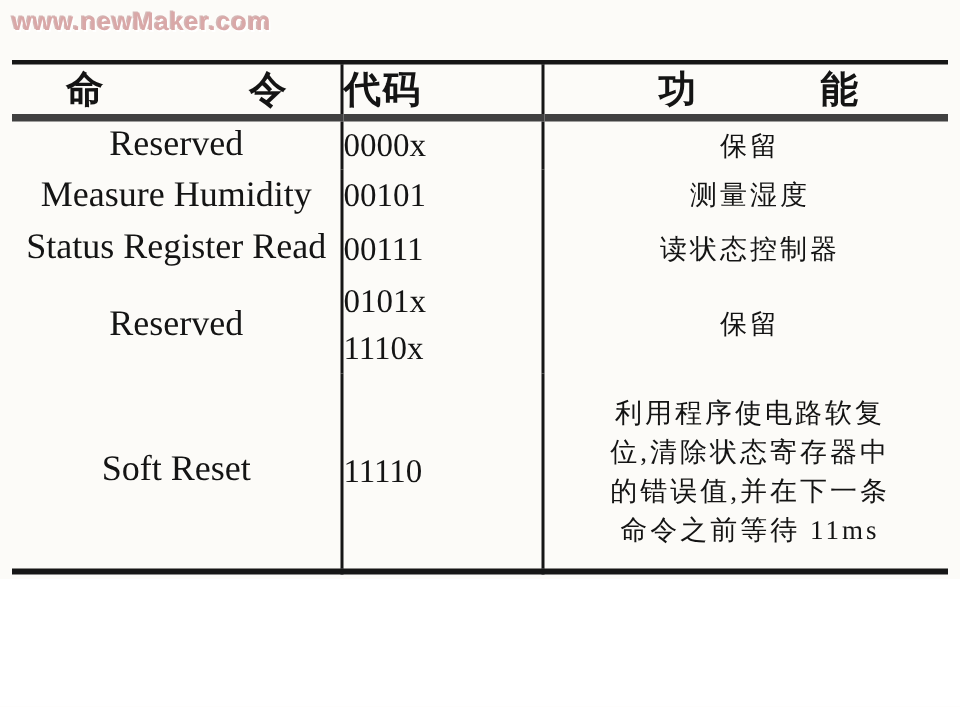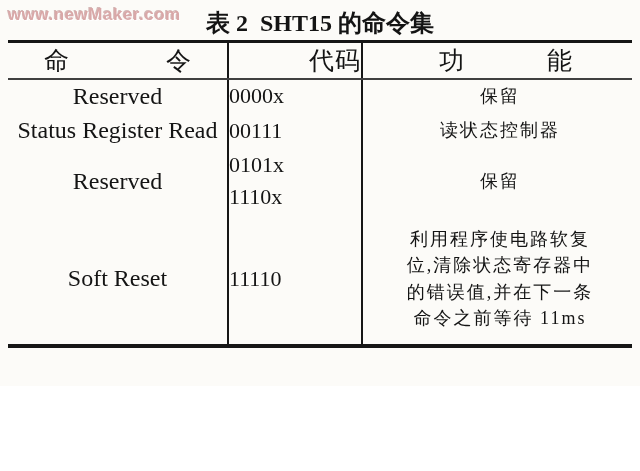--- a/index.html
+++ b/index.html
@@ -44,26 +44,26 @@
     table-layout: fixed;
     border-top: 3px solid #161616;
     border-bottom: 4px solid #161616;
   }
   col.c1 { width: 220px; }
   col.c2 { width: 134px; }
   col.c3 { width: 270px; }
   thead tr { height: 37px; }
   thead th {
     font-size: 25px;
-    font-weight: 400;
-    border-bottom: 2px solid #404040;
+    font-weight: 700;
+    border-bottom: 5px solid #404040;
     vertical-align: middle;
   }
   th.h-cmd  { text-align: justify; text-align-last: justify; padding: 0 36px; }
-  th.h-code { text-align: right; letter-spacing: 1px; }
+  th.h-code { text-align: left; letter-spacing: 1px; }
   th.h-func { text-align: justify; text-align-last: justify; padding: 0 60px 0 76px; }
   td { vertical-align: middle; }
   td.cmd  { text-align: center; font-size: 24px; }
   td.code { text-align: left; font-size: 22px; white-space: pre-line; line-height: 1.45; }
   td.func { text-align: center; padding: 2px 4px 2px 9px; font-size: 18px;
             letter-spacing: 2px; white-space: pre-line; line-height: 1.45; }
   td.mid-border, th.mid-border {
     border-left: 2px solid #161616;
     border-right: 2px solid #161616;
   }
@@ -75,40 +75,44 @@
   tr.r6 { height: 65px; }
   tr.r7 { height: 132px; }
 </style>
 </head>
 <body>
 
 <div class="page">
 
   <div class="watermark">www.newMaker.com</div>
 
-  <div class="title">表 2  SHT15 的命令集</div>
 
   <table class="cmd-table">
     <colgroup>
         <col class="c1">
         <col class="c2">
         <col class="c3">
       </colgroup>
     <thead>
       <tr>
         <th class="h-cmd">命 令</th>
         <th class="h-code mid-border">代码</th>
         <th class="h-func">功 能</th>
       </tr>
     </thead>
     <tbody>
       <tr class="r1">
         <td class="cmd">Reserved</td>
         <td class="code mid-border">0000x</td>
         <td class="func">保留</td>
+      </tr>
+      <tr class="r3">
+        <td class="cmd">Measure Humidity</td>
+        <td class="code mid-border">00101</td>
+        <td class="func">测量湿度</td>
       </tr>
       <tr class="r4">
         <td class="cmd">Status Register Read</td>
         <td class="code mid-border">00111</td>
         <td class="func">读状态控制器</td>
       </tr>
       <tr class="r6">
         <td class="cmd">Reserved</td>
         <td class="code mid-border">0101x
 1110x</td>

